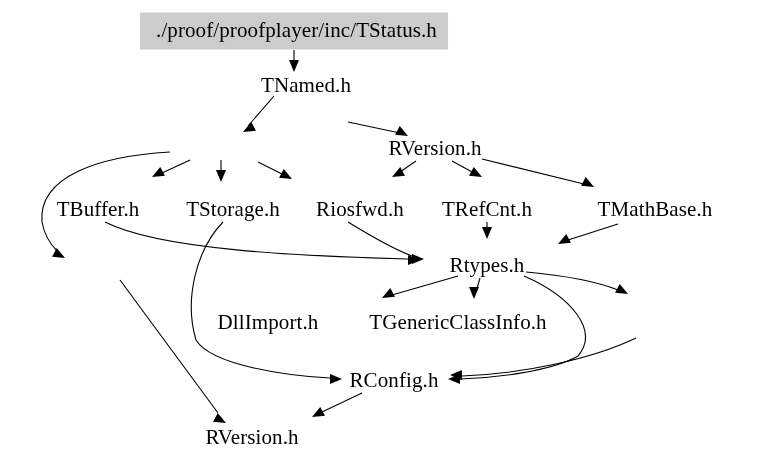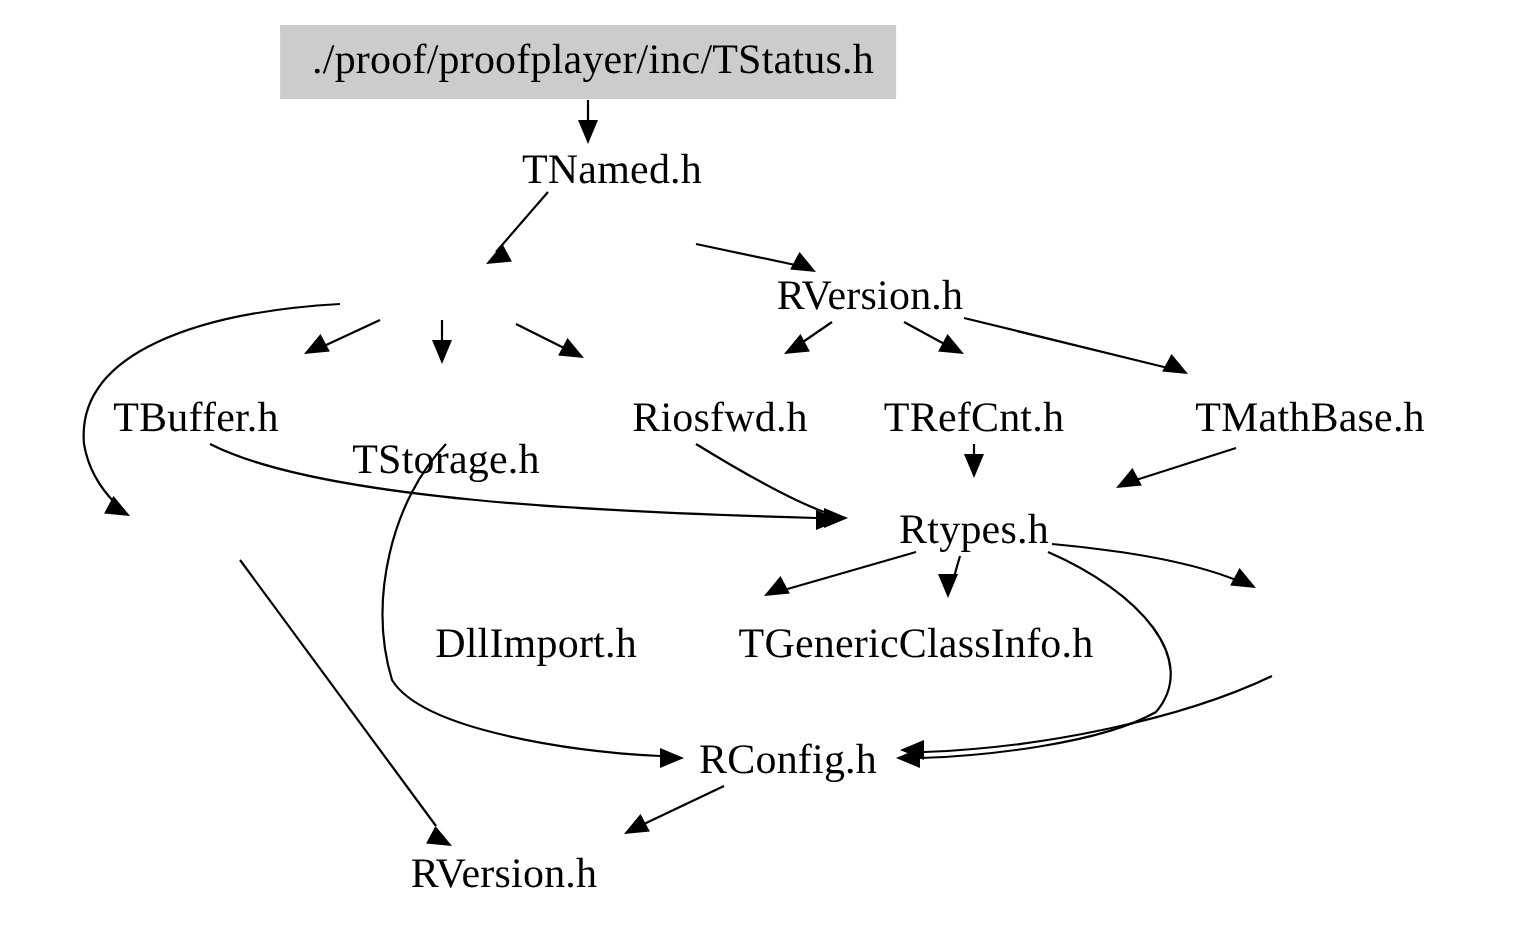--- a/index.html
+++ b/index.html
@@ -92,21 +92,21 @@
       <polygon class="edge-head" points="0,0 -12,-5 -12,5" transform="translate(450,375) rotate(180)"></polygon>
       <path class="edge-line" d="M120,280 L218,413"></path>
       <polygon class="edge-head" points="0,0 -12,-5 -12,5" transform="translate(226,423) rotate(28)"></polygon>
       <path class="edge-line" d="M362,393 L322,412"></path>
       <polygon class="edge-head" points="0,0 -12,-5 -12,5" transform="translate(312,417) rotate(152)"></polygon>
     </svg>
 <div class="node root" style="left: 294px; top: 31px; padding-left: 16px;">./proof/proofplayer/inc/TStatus.h</div>
     <div class="node" style="left: 294px; top: 85px; margin-left: 12px;">TNamed.h</div>
     <div class="node" style="left: 435px; top: 148px;">RVersion.h</div>
     <div class="node" style="left: 83px; top: 209px; margin-left: 15px;">TBuffer.h</div>
-    <div class="node" style="left: 223px; top: 209px; margin-top: 21px;">TStorage.h</div>
+    <div class="node" style="left: 233px; top: 209px;">TStorage.h</div>
     <div class="node" style="left: 360px; top: 209px; text-align: center;">Riosfwd.h</div>
     <div class="node" style="left: 487px; top: 209px;">TRefCnt.h</div>
     <div class="node" style="left: 655px; top: 209px;">TMathBase.h</div>
     <div class="node" style="left: 487px; top: 265px;">Rtypes.h</div>
     <div class="node" style="left: 268px; top: 322px;">DllImport.h</div>
     <div class="node" style="left: 458px; top: 322px;">TGenericClassInfo.h</div>
     <div class="node" style="left: 394px; top: 380px;">RConfig.h</div>
     <div class="node" style="left: 252px; top: 437px;">RVersion.h</div>
   </div>
 

